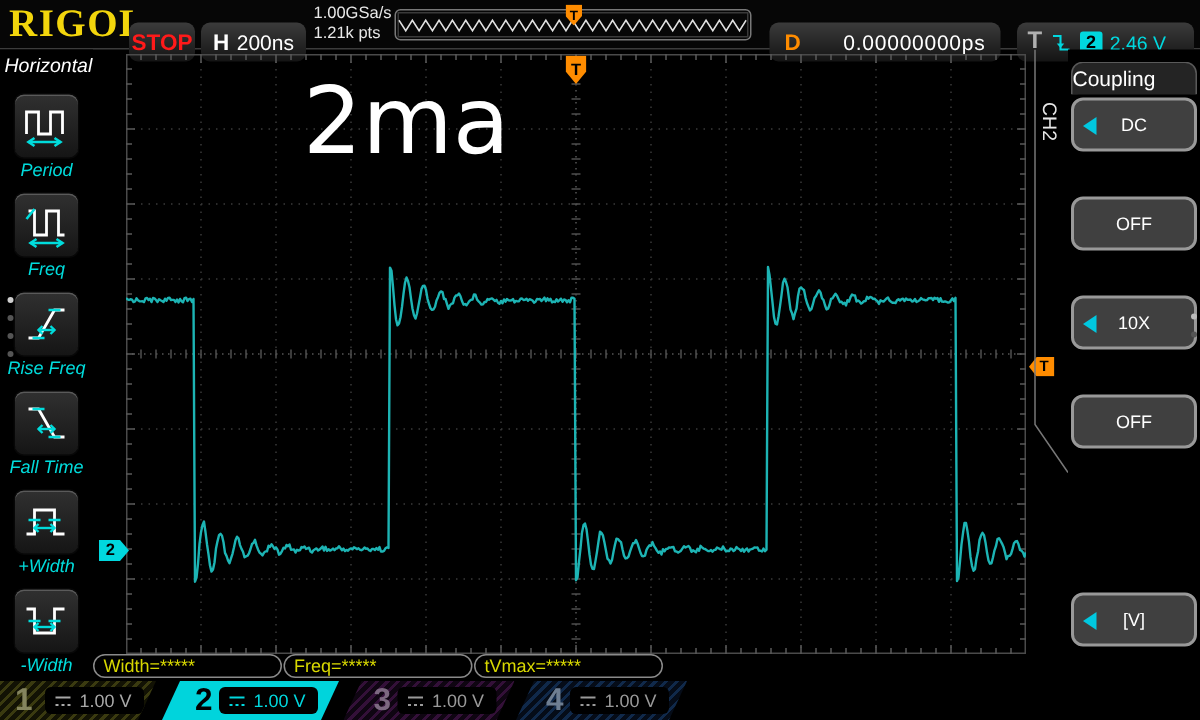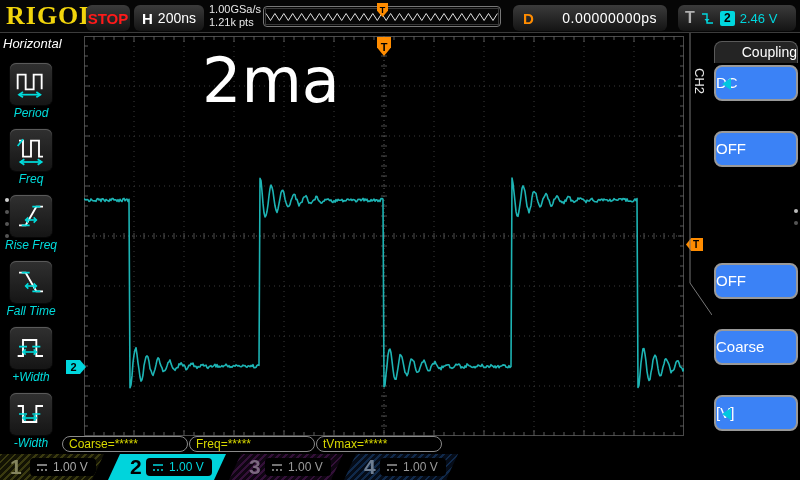--- a/index.html
+++ b/index.html
@@ -1,21 +1,21 @@
 <!DOCTYPE html>
 <html><head>
 <meta charset="utf-8">
 <style>
   html,body{margin:0;padding:0;background:#000;width:800px;height:480px;overflow:hidden;
     font-family:"Liberation Sans",sans-serif;position:relative;color:#fff;}
   .abs{position:absolute;}
   
   #header{left:0;top:0;width:800px;height:33px;background:#060606;border-bottom:1px solid #3c3c3c;box-sizing:border-box;}
   .logo{left:6px;top:1px;font-family:"Liberation Serif",serif;font-weight:bold;font-size:26px;color:#f2d50c;letter-spacing:1px;}
-  .hbox{top:5px;height:26px;border-radius:6px;background:linear-gradient(#3b3b3b,#141414);
+  .hbox{top:15px;height:26px;border-radius:6px;background:linear-gradient(#3b3b3b,#141414);
     display:flex;align-items:center;box-sizing:border-box;}
   .stopbox{left:86px;width:44px;justify-content:center;color:#ff1a1a;font-weight:bold;font-size:15px;}
   .tbbox{left:134px;width:70px;padding:0 8px;justify-content:space-between;}
   .tbbox .lab{font-weight:bold;font-size:15px;color:#fff;}
   .tbbox .val{font-size:14px;color:#fff;}
   .acq{left:209px;top:3px;font-size:11px;line-height:13px;color:#e8e8e8;}
   .preview{left:263px;top:6px;width:238px;height:21px;border:1px solid #787878;border-radius:4px;background:#070707;box-sizing:border-box;}
   .dbox{left:513px;width:154px;padding:0 10px;justify-content:space-between;}
   .dbox .dlab{color:#ff8c00;font-weight:bold;font-size:15px;}
   .dbox .dval{color:#fff;font-size:14px;letter-spacing:.5px;}
@@ -48,23 +48,23 @@
     color:#d8d800;font-size:12px;line-height:15px;padding-left:6px;box-sizing:border-box;}
   
   #chbar{left:0;top:454px;width:800px;height:26px;background:#000;}
   .chw{top:0;height:26px;}
   .chnum{top:0;font-size:21px;font-weight:bold;line-height:26px;}
   .chvbox{top:4px;width:66px;height:18px;background:#000;border-radius:4px;display:flex;align-items:center;
     gap:5px;padding:0 6px;box-sizing:border-box;font-size:12px;}
   
   #rightmenu{left:712px;top:33px;width:88px;height:447px;background:#000;}
   .rlab{left:2px;width:84px;height:22px;background:#242424;border:1px solid #5a5a5a;border-bottom:none;
-    border-radius:8px 8px 0 0;color:#fff;font-size:14px;text-align:right;line-height:21px;box-sizing:border-box;}
-  .rval{left:2px;width:84px;height:36px;background:#3b82f6;border:2px solid #999;border-radius:8px;color:#fff;
-    font-size:15px;text-align:left;line-height:32px;box-sizing:border-box;}
+    border-radius:8px 8px 0 0;color:#fff;font-size:14px;text-align:left;line-height:21px;box-sizing:border-box;}
+  .rval{left:2px;width:84px;height:36px;background:#404040;border:2px solid #999;border-radius:8px;color:#fff;
+    font-size:12px;text-align:center;line-height:32px;box-sizing:border-box;}
   .rarr{width:0;height:0;border-top:6px solid transparent;border-bottom:6px solid transparent;
     border-right:9px solid #00c8e0;left:6px;top:11px;}
   .chtab{left:692px;top:68px;writing-mode:vertical-rl;color:#e8e8e8;font-size:13px;}
   svg{display:block;}
 </style>
 </head>
 <body>
 
 <div class="abs" id="header">
   <div class="abs logo">RIGOL</div>
@@ -485,21 +485,21 @@
       <line x1="0" y1="390" x2="4" y2="390" stroke="#5a5a5a"></line>
       <line x1="596" y1="390" x2="600" y2="390" stroke="#5a5a5a"></line>
       <polyline points="0,162.7 1,163.6 2,164.0 3,163.5 4,163.8 5,165.4 6,165.0 7,162.9 8,164.1 9,164.8 10,164.9 11,164.8 12,165.4 13,162.9 14,162.6 15,164.0 16,163.2 17,165.4 18,162.7 19,162.9 20,164.0 21,165.3 22,163.5 23,164.2 24,164.7 25,165.4 26,163.1 27,164.5 28,162.6 29,162.5 30,164.0 31,163.9 32,163.9 33,165.3 34,163.7 35,165.6 36,163.3 37,164.8 38,165.5 39,162.7 40,162.4 41,164.7 42,163.4 43,163.1 44,165.4 45,163.3 46,351.8 47,349.0 48,339.9 49,326.6 50,318.8 51,314.0 52,311.7 53,318.7 54,326.8 55,333.5 56,341.0 57,345.1 58,343.7 59,339.0 60,329.6 61,324.9 62,320.8 63,319.9 64,321.1 65,325.5 66,332.6 67,334.6 68,337.6 69,339.5 70,336.3 71,333.2 72,328.9 73,324.1 74,321.8 75,322.9 76,327.4 77,329.9 78,331.8 79,335.5 80,334.9 81,334.5 82,332.9 83,330.0 84,326.7 85,325.9 86,323.9 87,327.6 88,330.3 89,332.4 90,333.2 91,334.3 92,332.4 93,331.6 94,331.6 95,327.8 96,328.7 97,326.8 98,328.3 99,330.0 100,328.9 101,330.4 102,333.8 103,333.1 104,331.4 105,329.2 106,329.6 107,327.3 108,328.2 109,327.0 110,330.5 111,330.4 112,330.3 113,332.4 114,330.5 115,331.1 116,330.8 117,328.7 118,329.1 119,328.3 120,330.0 121,329.6 122,329.1 123,331.7 124,332.4 125,330.8 126,330.2 127,329.6 128,331.0 129,330.4 130,329.5 131,328.3 132,331.0 133,328.5 134,331.3 135,330.1 136,331.1 137,330.6 138,329.7 139,330.8 140,329.7 141,329.5 142,328.1 143,329.5 144,330.8 145,329.7 146,331.4 147,330.6 148,331.2 149,330.0 150,329.6 151,330.2 152,328.9 153,329.4 154,330.1 155,329.5 156,330.5 157,330.8 158,330.2 159,329.0 160,329.8 161,329.6 162,330.8 163,331.3 164,329.9 165,330.0 166,330.7 167,329.4 168,330.5 169,328.7 170,331.7 171,331.7 172,331.3 173,329.5 174,328.9 175,329.3 176,142.4 177,144.5 178,155.3 179,167.4 180,176.8 181,180.9 182,179.6 183,175.5 184,168.6 185,159.9 186,152.5 187,149.0 188,151.3 189,155.5 190,163.1 191,169.8 192,174.1 193,176.4 194,173.0 195,167.6 196,162.3 197,156.6 198,154.6 199,154.4 200,157.3 201,163.2 202,166.6 203,169.5 204,170.6 205,170.2 206,168.5 207,164.3 208,162.1 209,159.3 210,158.3 211,158.7 212,163.4 213,163.3 214,166.7 215,169.9 216,167.5 217,166.5 218,166.2 219,162.4 220,161.0 221,160.8 222,159.7 223,161.5 224,164.7 225,167.1 226,166.7 227,167.5 228,166.1 229,164.6 230,163.9 231,163.7 232,160.3 233,160.5 234,163.6 235,164.9 236,165.8 237,167.1 238,166.9 239,165.3 240,165.3 241,163.4 242,163.8 243,163.2 244,162.9 245,163.8 246,164.7 247,163.9 248,165.8 249,166.5 250,164.6 251,166.2 252,163.6 253,165.1 254,163.3 255,164.2 256,164.3 257,164.2 258,163.4 259,165.6 260,164.6 261,164.9 262,164.8 263,163.2 264,163.0 265,164.0 266,163.9 267,163.2 268,164.5 269,163.5 270,163.8 271,164.3 272,165.8 273,165.2 274,163.3 275,163.6 276,163.3 277,164.7 278,163.6 279,162.4 280,164.8 281,162.9 282,164.3 283,163.2 284,165.6 285,165.0 286,165.4 287,163.5 288,165.0 289,164.1 290,163.1 291,165.2 292,163.7 293,163.9 294,165.5 295,164.1 296,165.5 297,162.5 298,162.5 299,163.2 300,350.8 301,349.0 302,338.4 303,329.6 304,319.0 305,314.1 306,313.0 307,316.8 308,324.9 309,333.5 310,340.4 311,343.2 312,343.3 313,337.9 314,331.9 315,325.0 316,318.5 317,319.3 318,321.1 319,325.9 320,331.2 321,336.5 322,337.4 323,339.7 324,337.4 325,331.8 326,327.0 327,323.1 328,323.4 329,324.6 330,325.4 331,330.2 332,334.4 333,336.3 334,336.0 335,335.1 336,331.7 337,328.9 338,326.2 339,326.1 340,324.0 341,326.3 342,329.4 343,332.5 344,334.7 345,334.8 346,334.4 347,330.6 348,328.8 349,327.5 350,327.9 351,325.4 352,327.9 353,329.4 354,331.2 355,332.5 356,331.6 357,333.7 358,330.1 359,331.5 360,330.0 361,329.9 362,329.0 363,329.1 364,328.8 365,328.7 366,331.6 367,331.7 368,332.4 369,331.8 370,331.1 371,329.6 372,328.2 373,329.0 374,328.5 375,328.0 376,329.2 377,331.9 378,330.8 379,331.5 380,332.2 381,329.9 382,331.2 383,327.9 384,328.9 385,329.7 386,330.0 387,330.7 388,331.3 389,331.4 390,330.6 391,331.8 392,330.6 393,330.6 394,329.0 395,329.5 396,330.1 397,330.5 398,328.3 399,330.0 400,331.6 401,331.2 402,331.4 403,329.7 404,330.0 405,331.3 406,330.6 407,328.7 408,329.7 409,330.2 410,331.4 411,329.9 412,331.8 413,330.5 414,329.6 415,331.7 416,330.3 417,330.1 418,329.7 419,328.9 420,329.1 421,329.0 422,331.1 423,331.2 424,331.7 425,329.7 426,331.5 427,330.5 428,142.0 429,147.3 430,156.2 431,165.6 432,175.4 433,179.8 434,180.3 435,175.0 436,168.1 437,160.7 438,152.4 439,149.8 440,152.0 441,155.5 442,162.9 443,170.4 444,172.8 445,176.8 446,172.7 447,169.7 448,161.3 449,156.4 450,155.6 451,156.7 452,157.4 453,162.4 454,166.0 455,168.6 456,171.0 457,170.0 458,166.5 459,162.7 460,161.3 461,159.3 462,157.5 463,158.9 464,162.8 465,164.0 466,167.5 467,170.3 468,169.8 469,167.3 470,163.3 471,162.9 472,161.3 473,159.8 474,161.1 475,163.3 476,165.5 477,165.1 478,166.6 479,165.8 480,167.6 481,164.1 482,165.1 483,162.1 484,160.4 485,160.9 486,161.0 487,165.0 488,164.3 489,165.0 490,166.4 491,165.8 492,164.8 493,164.7 494,161.9 495,163.1 496,162.0 497,162.3 498,163.3 499,163.1 500,164.2 501,164.9 502,166.6 503,164.2 504,164.8 505,165.1 506,164.1 507,163.0 508,162.3 509,164.4 510,165.1 511,165.8 512,165.8 513,166.1 514,164.2 515,163.5 516,164.4 517,163.4 518,163.1 519,164.7 520,163.0 521,163.8 522,163.8 523,163.7 524,165.0 525,164.7 526,163.3 527,165.3 528,164.8 529,164.2 530,162.7 531,163.6 532,163.8 533,164.2 534,164.1 535,162.8 536,162.8 537,162.7 538,164.0 539,162.5 540,163.2 541,162.7 542,165.2 543,162.8 544,165.1 545,165.2 546,164.9 547,165.3 548,165.7 549,165.6 550,164.2 551,162.9 552,164.7 553,162.5 554,351.4 555,348.9 556,338.3 557,326.9 558,319.4 559,312.7 560,312.6 561,318.2 562,325.3 563,335.3 564,341.2 565,344.5 566,343.4 567,336.3 568,331.8 569,324.0 570,321.1 571,319.2 572,320.7 573,325.6 574,332.4 575,337.6 576,339.8 577,339.5 578,335.5 579,330.9 580,328.0 581,323.4 582,322.8 583,324.5 584,326.4 585,328.6 586,332.4 587,336.8 588,334.7 589,334.6 590,333.4 591,330.1 592,326.2 593,325.0 594,324.7 595,326.8 596,330.6 597,331.2 598,332.3 599,335.1 600,332.3" fill="none" stroke="#1db4b4" stroke-width="1.6" stroke-linejoin="round"></polyline>
     </svg>
 </div>
 <div class="abs overlay-text">2ma</div>
 <div class="abs marker" id="trig-top">T</div>
 <div class="abs marker" id="trig-right">T</div>
 <div class="abs marker" id="ch2-marker">2</div>
 
-<div class="abs meas" style="left:62px">Coarse=*****</div>
+<div class="abs meas" style="left:62px">Width=*****</div>
 <div class="abs meas" style="left:189px">Freq=*****</div>
 <div class="abs meas" style="left:316px">tVmax=*****</div>
 
 <div class="abs" id="chbar">
   <div class="abs chw" style="left:0;width:104px;clip-path:polygon(0 0,100% 0,calc(100% - 12px) 100%,0 100%);
        background:repeating-linear-gradient(135deg,#3a3a10 0 2px,#121204 2px 5px);">
     <span class="abs chnum" style="left:10px;color:#84845e">1</span>
     <div class="abs chvbox" style="left:30px;color:#a8a8a8">
       <svg width="12" height="9" viewBox="0 0 12 9">
         <path d="M1,2 H11" stroke="#a8a8a8" stroke-width="1.4"></path>
@@ -565,25 +565,26 @@
 <div class="abs chtab">CH2</div>
 <div class="abs" id="rightmenu">
   <div class="abs rlab" style="top:8px">Coupling</div>
   <div class="abs rval" style="top:32px">
     <div class="abs rarr"></div>
     <span>DC</span>
   </div>
   <div class="abs rval" style="top:98px">
     <span>OFF</span>
   </div>
+  <div class="abs rval" style="top:164px">
+    <div class="abs rarr"></div>
+    <span>10X</span>
+  </div>
   <div class="abs rval" style="top:230px">
     <span>OFF</span>
-  </div>
-  <div class="abs rval" style="top:296px">
-    <span>Coarse</span>
   </div>
   <div class="abs rval" style="top:362px">
     <div class="abs rarr"></div>
     <span>[V]</span>
   </div>
   <div class="abs pagedot" style="left:82px;top:176px;background:#bbb"></div>
   <div class="abs pagedot" style="left:82px;top:188px;background:#555"></div>
 </div>
 
 </body></html>

